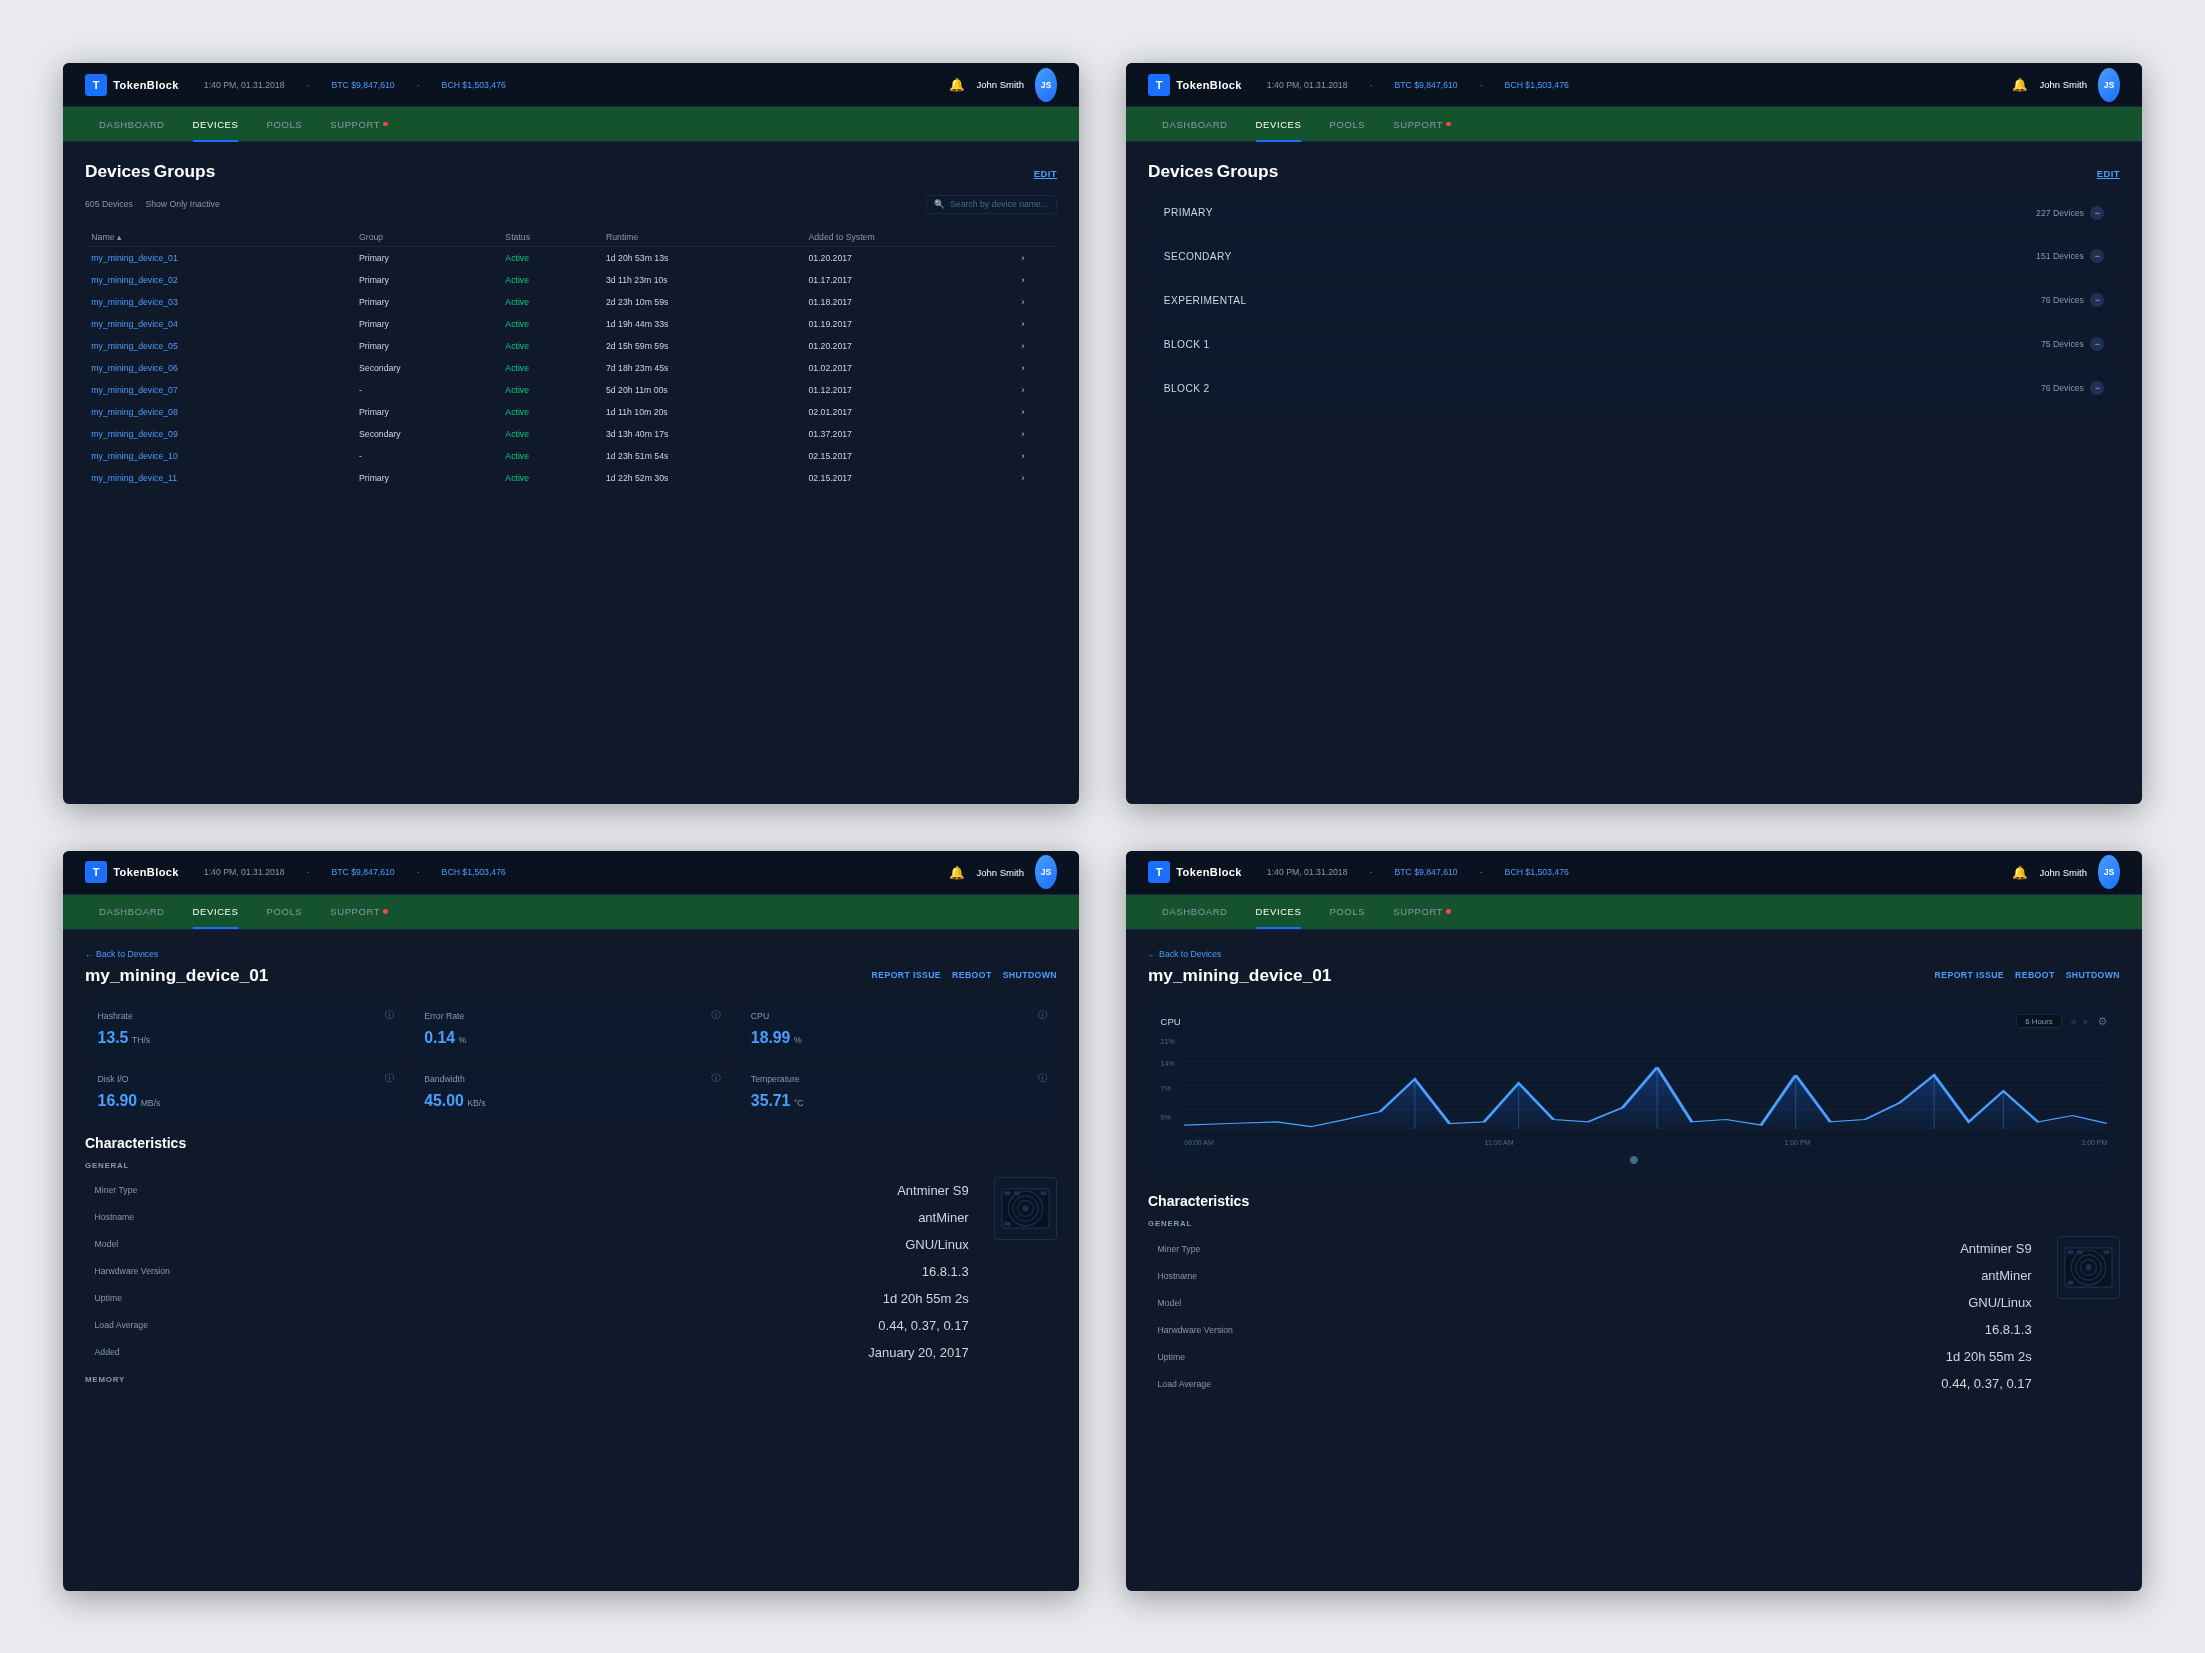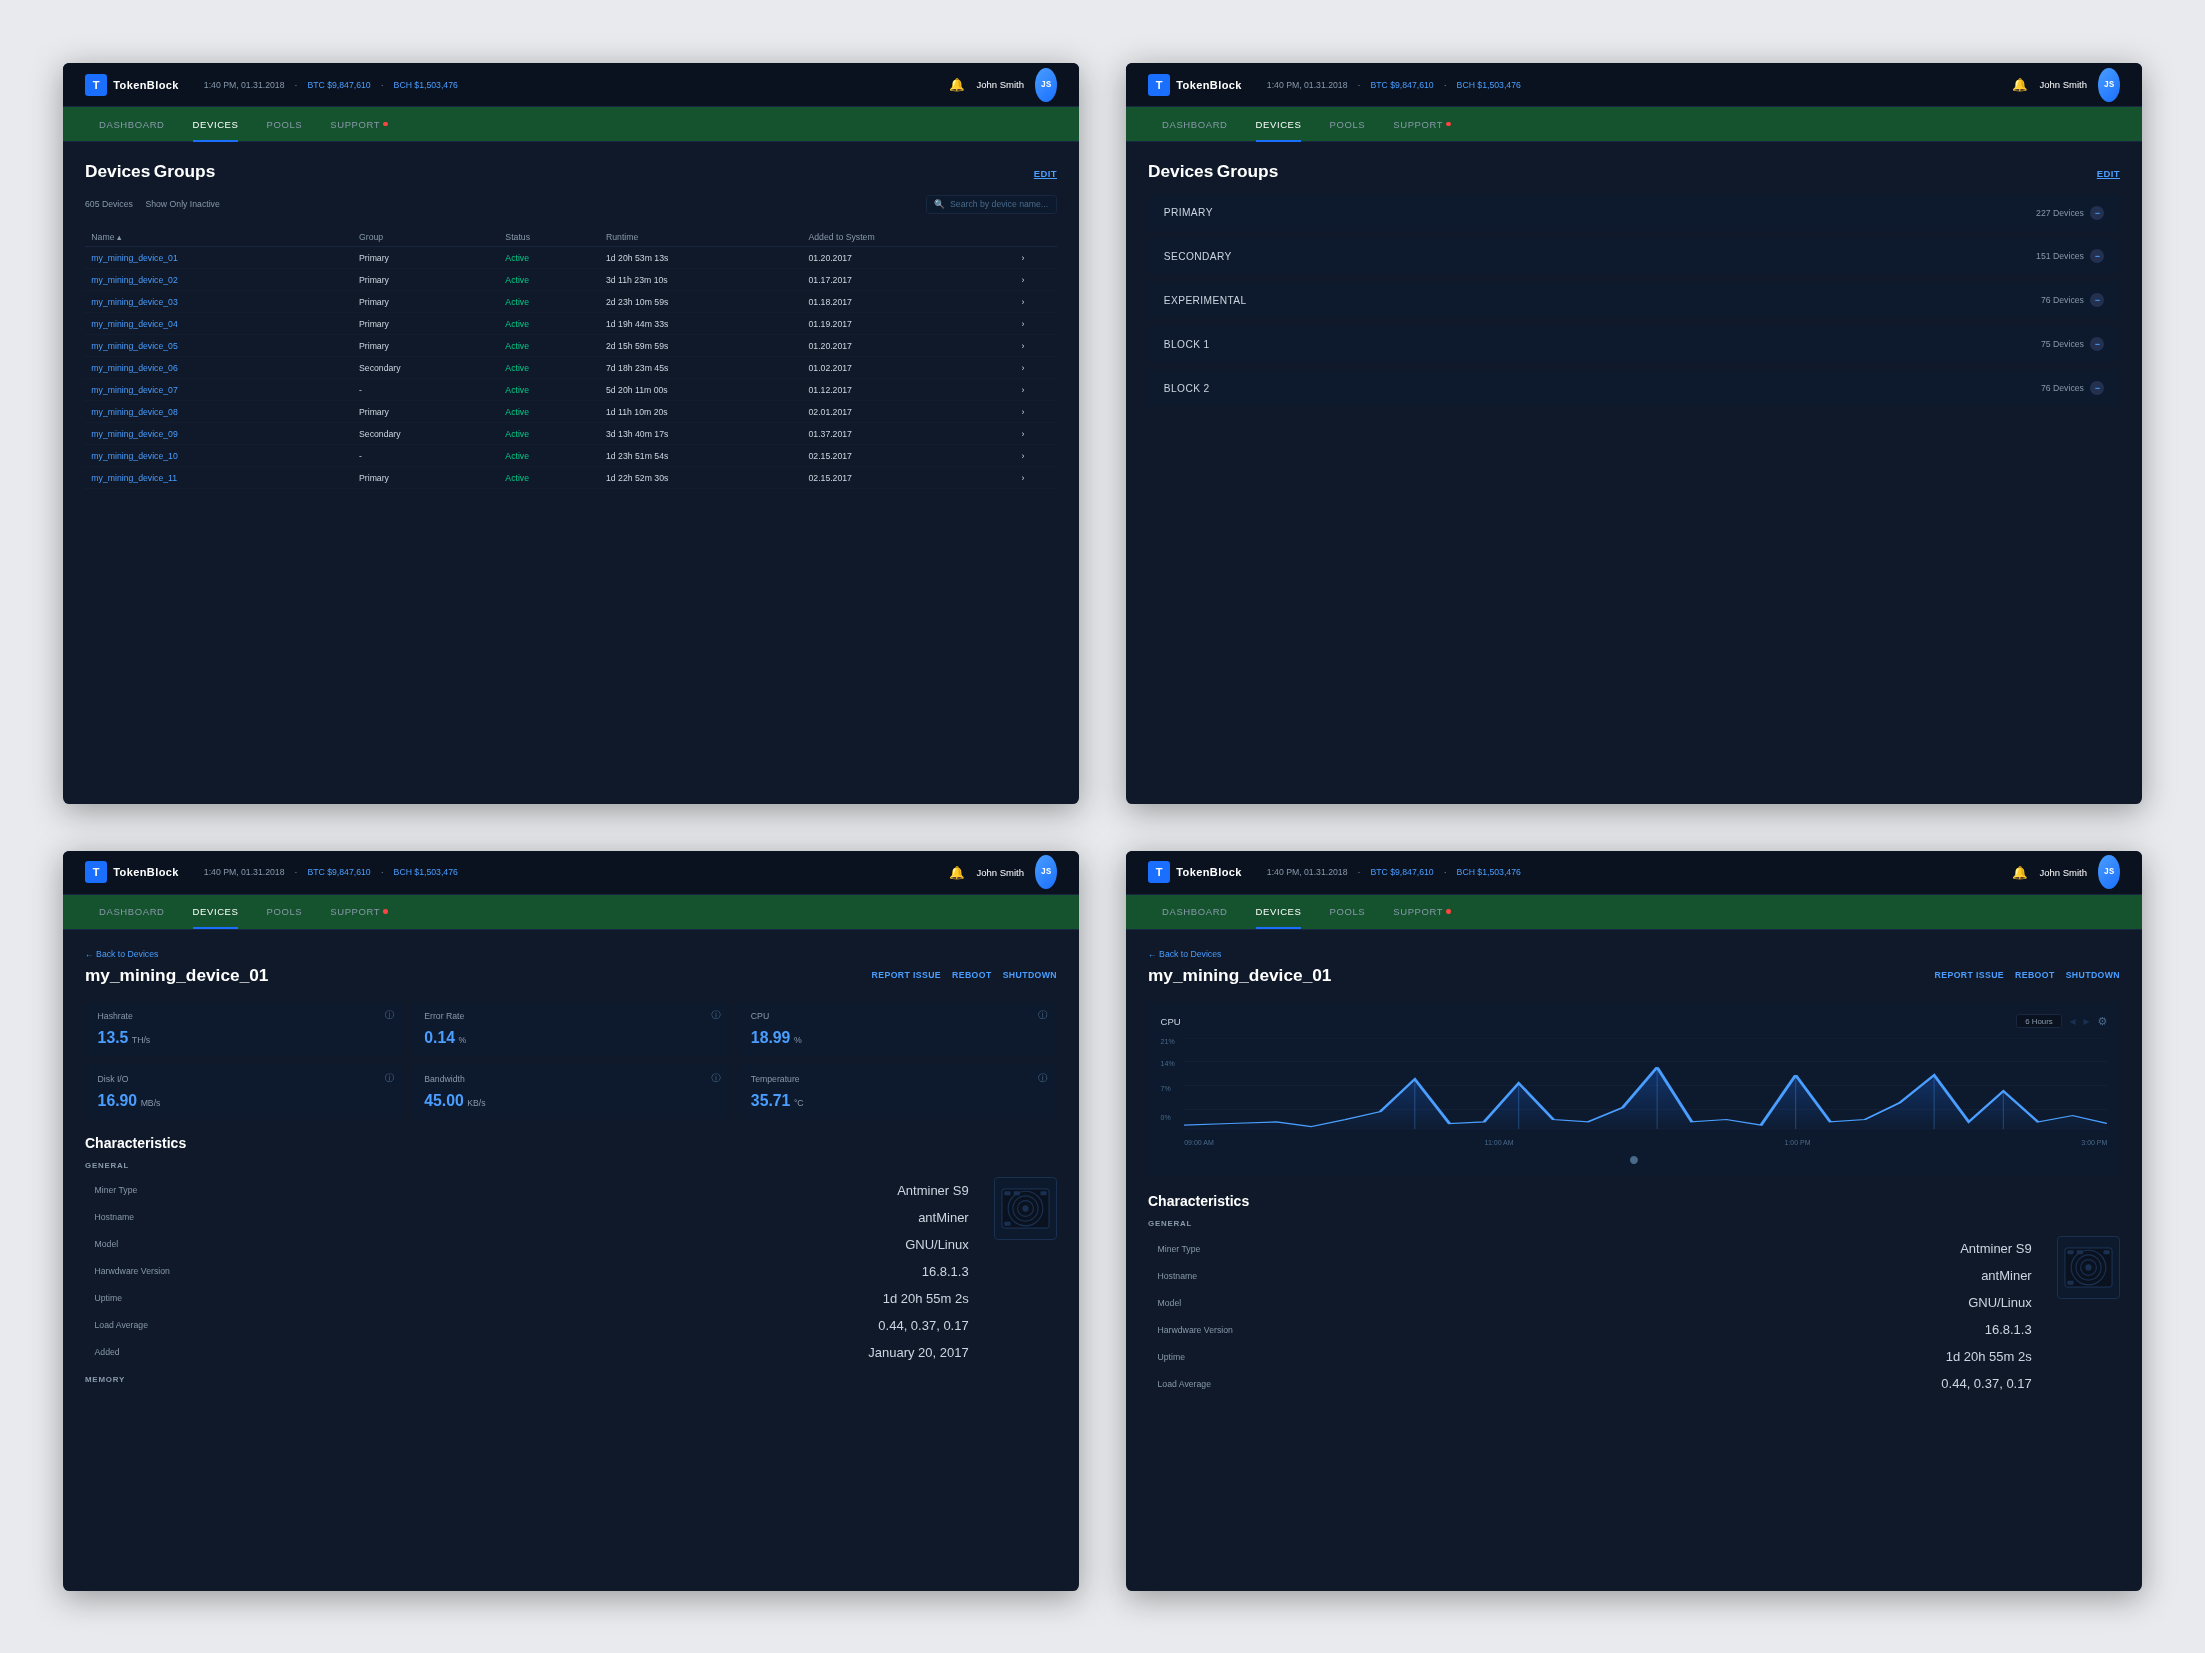--- a/index.html
+++ b/index.html
@@ -59,21 +59,21 @@
     }
     .logo-text {
       color: #fff;
       font-size: 11px;
       font-weight: 600;
       letter-spacing: 0.4px;
     }
     .header-stats {
       display: flex;
       align-items: center;
-      gap: 10px;
+      gap: 22px;
       color: #8899aa;
       font-size: 8.7px;
       flex: 1;
     }
     .header-stats .time { color: #8899aa; }
     .header-stats .btc { color: #4a9eff; }
     .header-stats .bch { color: #4a9eff; }
     .header-right {
       display: flex;
       align-items: center;
@@ -91,21 +91,20 @@
       width: 22px;
       height: 34px;
       border-radius: 50%;
       background: linear-gradient(135deg, #4a9eff, #1a6fff);
       display: flex;
       align-items: center;
       justify-content: center;
       color: white;
       font-size: 8.7px;
       font-weight: bold;
-      font-family: Liberation Mono, monospace;
     }
     
     .nav {
       background: #14532d;
       display: flex;
       align-items: center;
       padding: 0 22px;
       height: 35px;
       border-bottom: 0.8px solid #1a2740;
       flex-shrink: 0;

